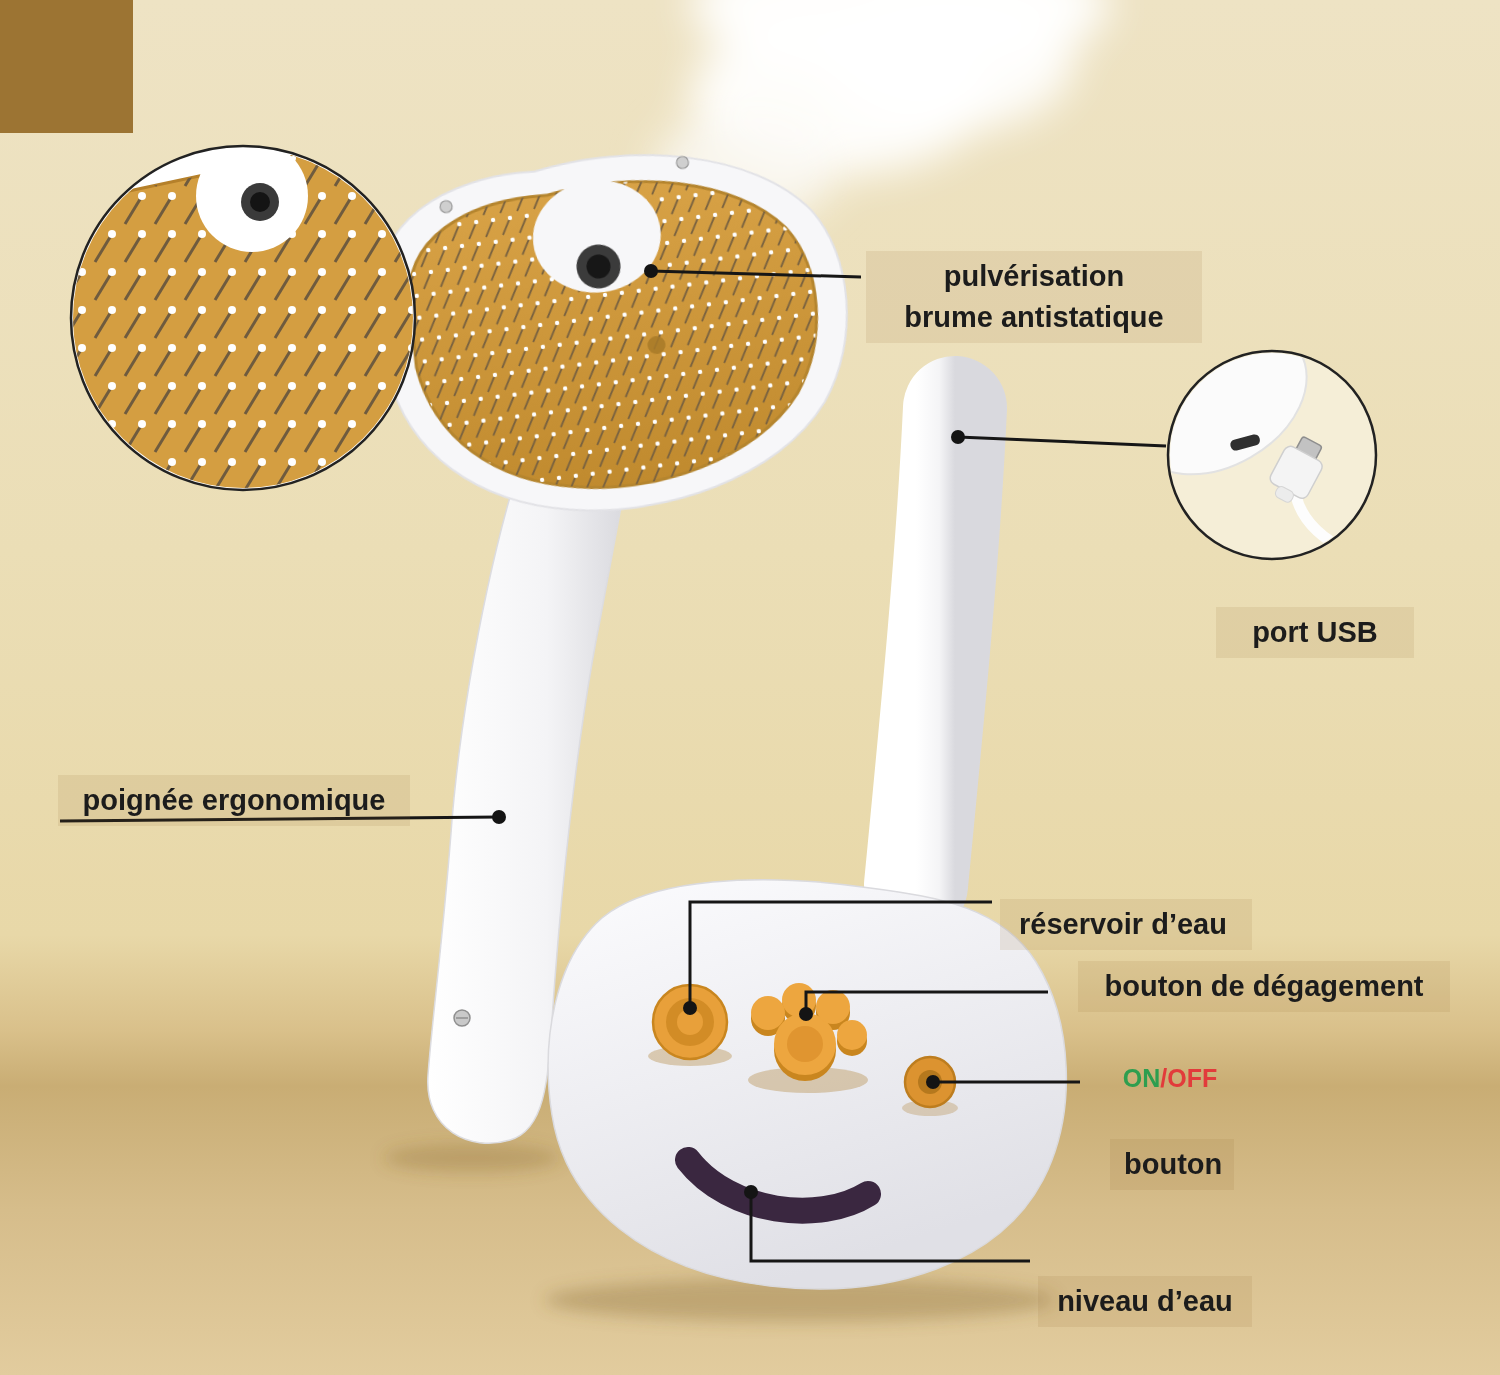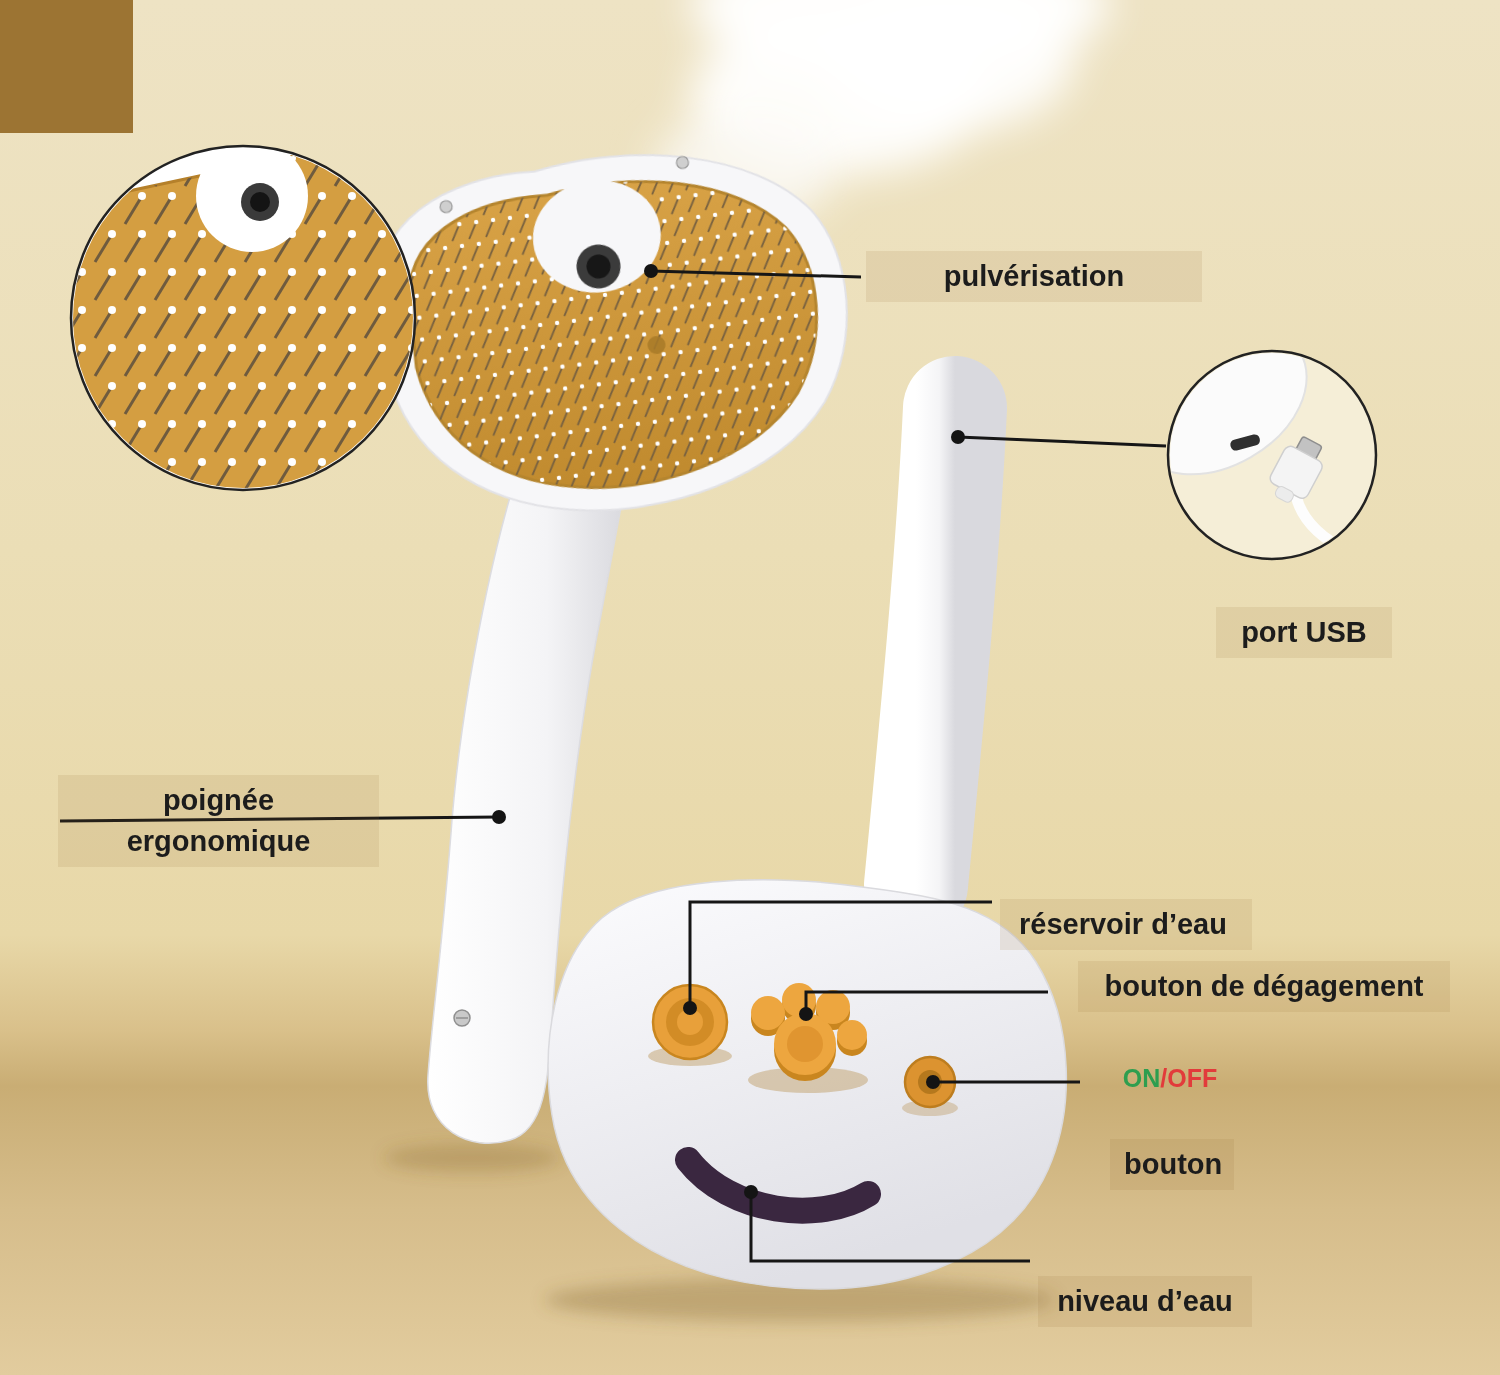--- a/index.html
+++ b/index.html
@@ -9,22 +9,22 @@
     background:linear-gradient(180deg,#eee3c4 0%,#ebdeb6 40%,#e8d8a8 68%,#d9c08a 75%,#c9ad74 79%,#d6bd8b 88%,#e2cc9e 100%);
   }
   .accent-square{position:absolute;left:0;top:0;width:133px;height:133px;background:#9c7433;}
   svg.scene{position:absolute;left:0;top:0;width:1500px;height:1375px;}
   .label{
     position:absolute;color:#1c1c1c;font-weight:700;font-size:29px;line-height:1.42;
     text-align:center;background:rgba(151,111,50,0.12);padding:5px 14px;box-sizing:border-box;margin-top:23px;
   }
   .label .line{display:block;}
   .label-spray{left:866px;top:228px;width:336px;}
-  .label-usb{left:1216px;top:584px;width:176px;}
-  .label-handle{left:58px;top:752px;width:321px;}
+  .label-usb{left:1216px;top:584px;width:198px;}
+  .label-handle{left:58px;top:752px;width:352px;}
   .label-reservoir{left:1000px;top:876px;width:252px;padding-left:8px;}
   .label-release{left:1078px;top:938px;width:372px;}
   .label-onoff{left:1090px;top:1033px;width:160px;background:none;font-size:25px;}
   .label-onoff .on{color:#2e9e4f;}
   .label-onoff .sep{color:#e23b3b;}
   .label-onoff .off{color:#e23b3b;}
   .label-button{left:1110px;top:1116px;width:124px;}
   .label-level{left:1038px;top:1253px;width:214px;}
 </style>
 </head>
@@ -188,20 +188,21 @@
     <circle cx="499" cy="817" r="7"></circle>
     <circle cx="690" cy="1008" r="7"></circle>
     <circle cx="806" cy="1014" r="7"></circle>
     <circle cx="933" cy="1082" r="7"></circle>
     <circle cx="751" cy="1192" r="7"></circle>
   </g>
 </svg>
 
 <div class="label label-spray">
   <span class="line">pulvérisation</span>
+  <span class="line">brume antistatique</span>
 </div>
 
 <div class="label label-usb">
   <span>port USB</span>
 </div>
 
 <div class="label label-handle">
   <span>poignée ergonomique</span>
 </div>
 

